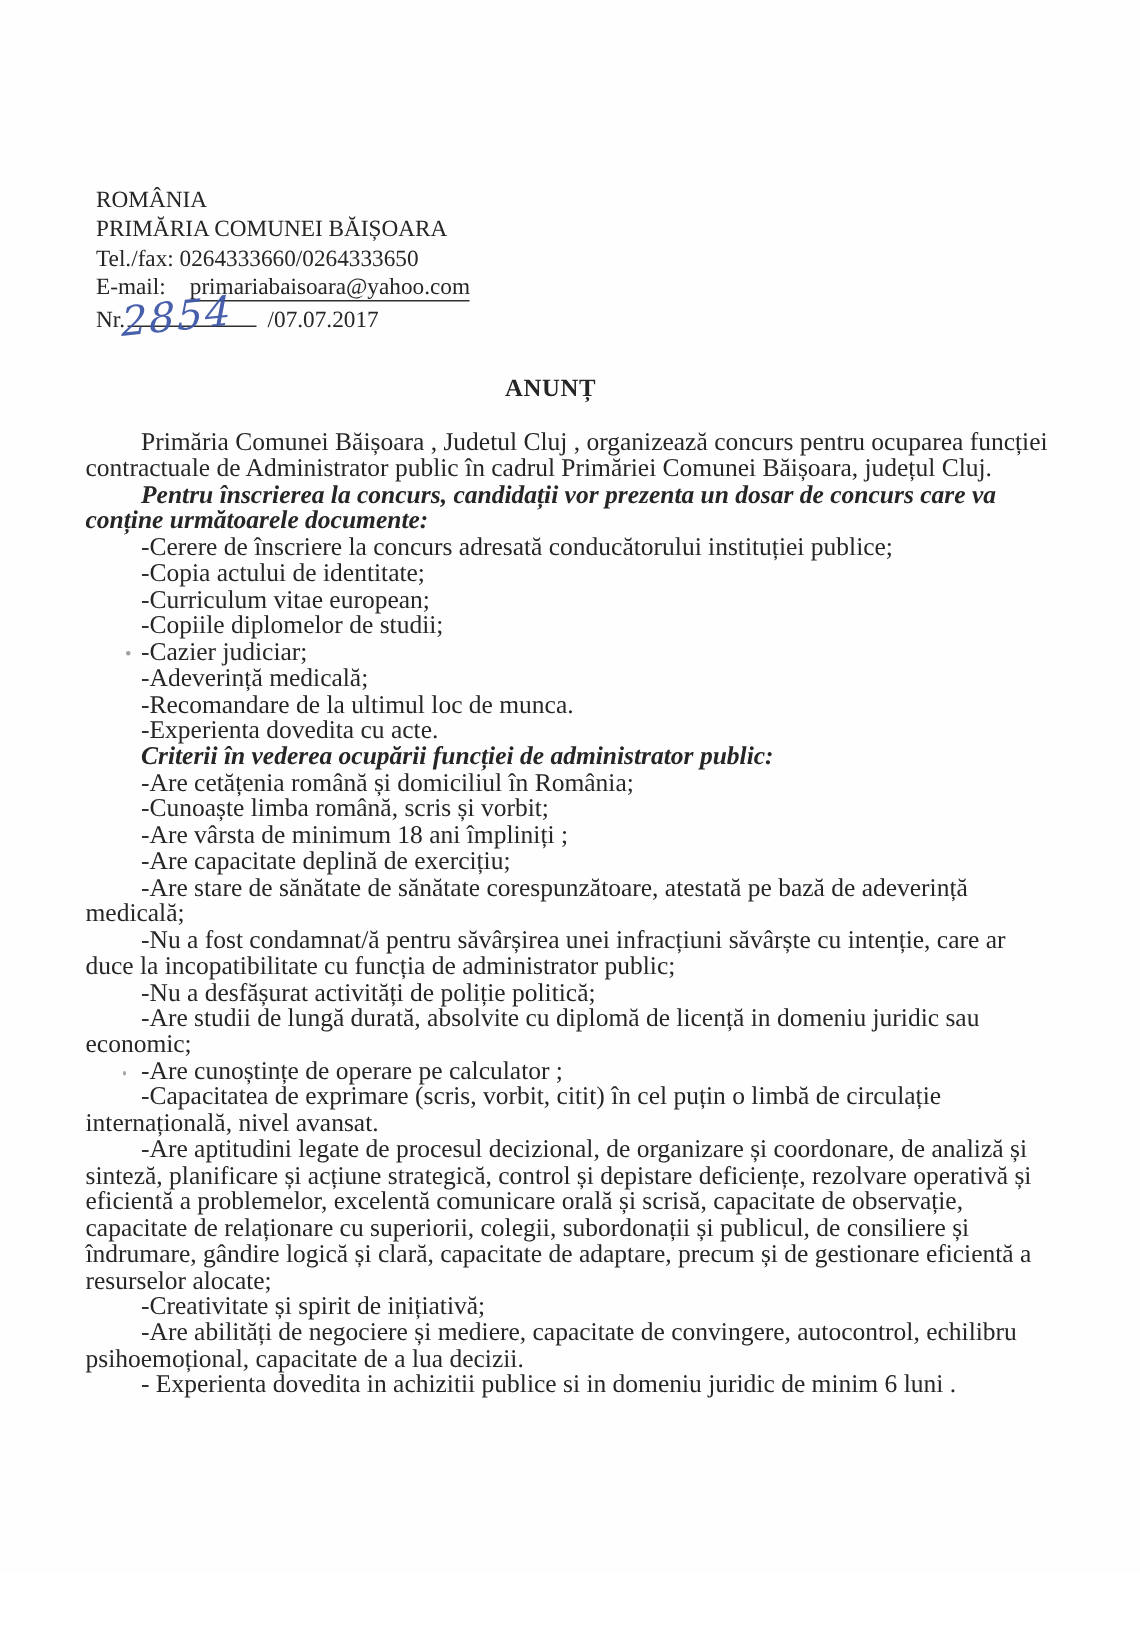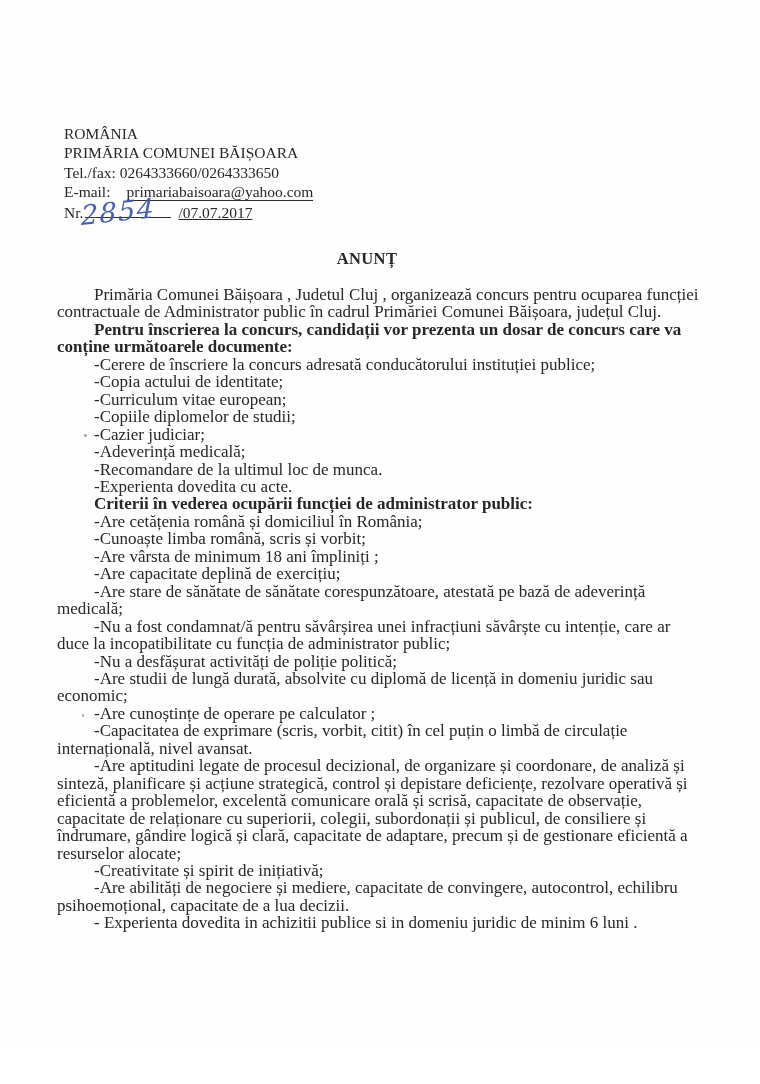--- a/index.html
+++ b/index.html
@@ -47,21 +47,21 @@
     font-family: "DejaVu Serif", serif;
     font-style: italic;
     font-size: 27px;
     letter-spacing: 1.5px;
     color: var(--ink-color, #3f58a8);
     transform: rotate(-6deg) skewX(-6deg);
     transform-origin: left bottom;
     opacity: 0.95;
     white-space: nowrap;
   }
-  .reg-date { margin-left: 7px; text-decoration: underline; }
+  .reg-date { margin-left: 7px; }
   
   .doc-title {
     position: absolute;
     top: 249px;
     left: 0;
     width: 760px;
     margin: 0;
     text-align: center;
     transform: translateX(-13px);
     font-size: 16.5px;
@@ -77,20 +77,21 @@
   }
   .para {
     margin: 0;
     font-size: 17px;
     line-height: 17.45px;
     text-indent: 37px;
     text-align: left;
   }
   .para.bi {
     font-weight: bold;
+    font-style: italic;
   }
   
   .speck {
     position: absolute;
     background: #8a8a8a;
     border-radius: 50%;
     opacity: 0.8;
   }
   .speck-1 { left: 84px; top: 434px; width: 3px; height: 3px; }
   .speck-2 { left: 82px; top: 714px; width: 2px; height: 3px; }

